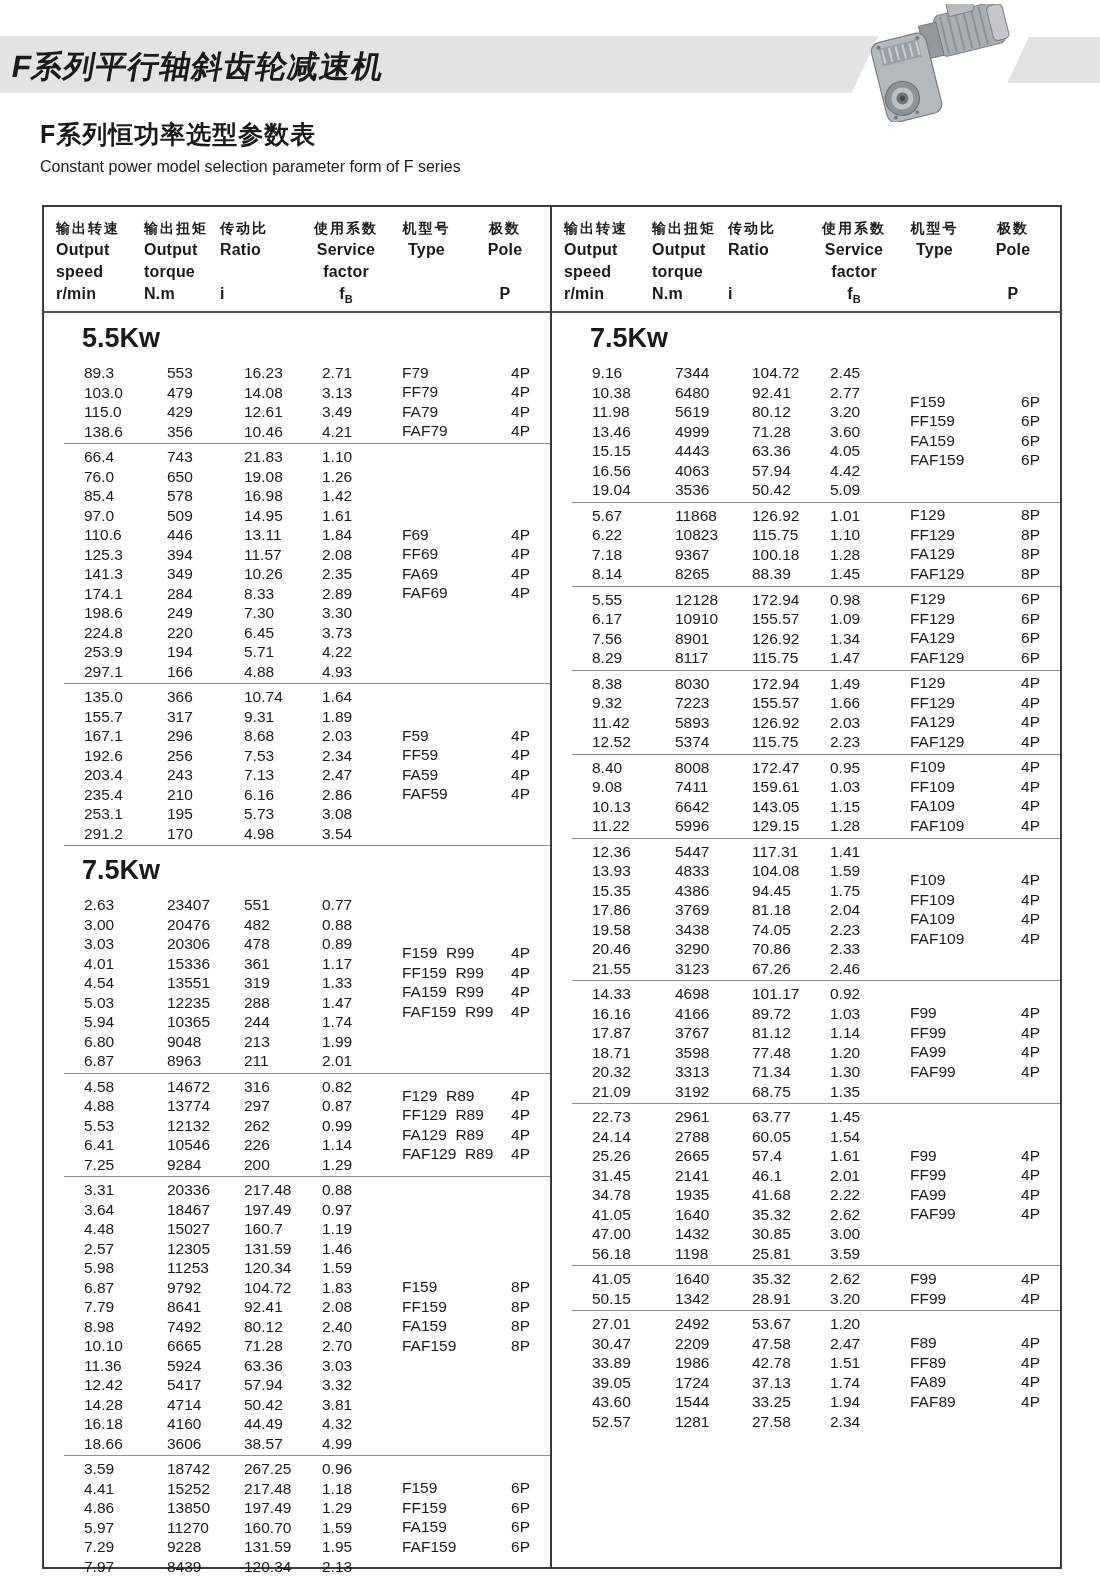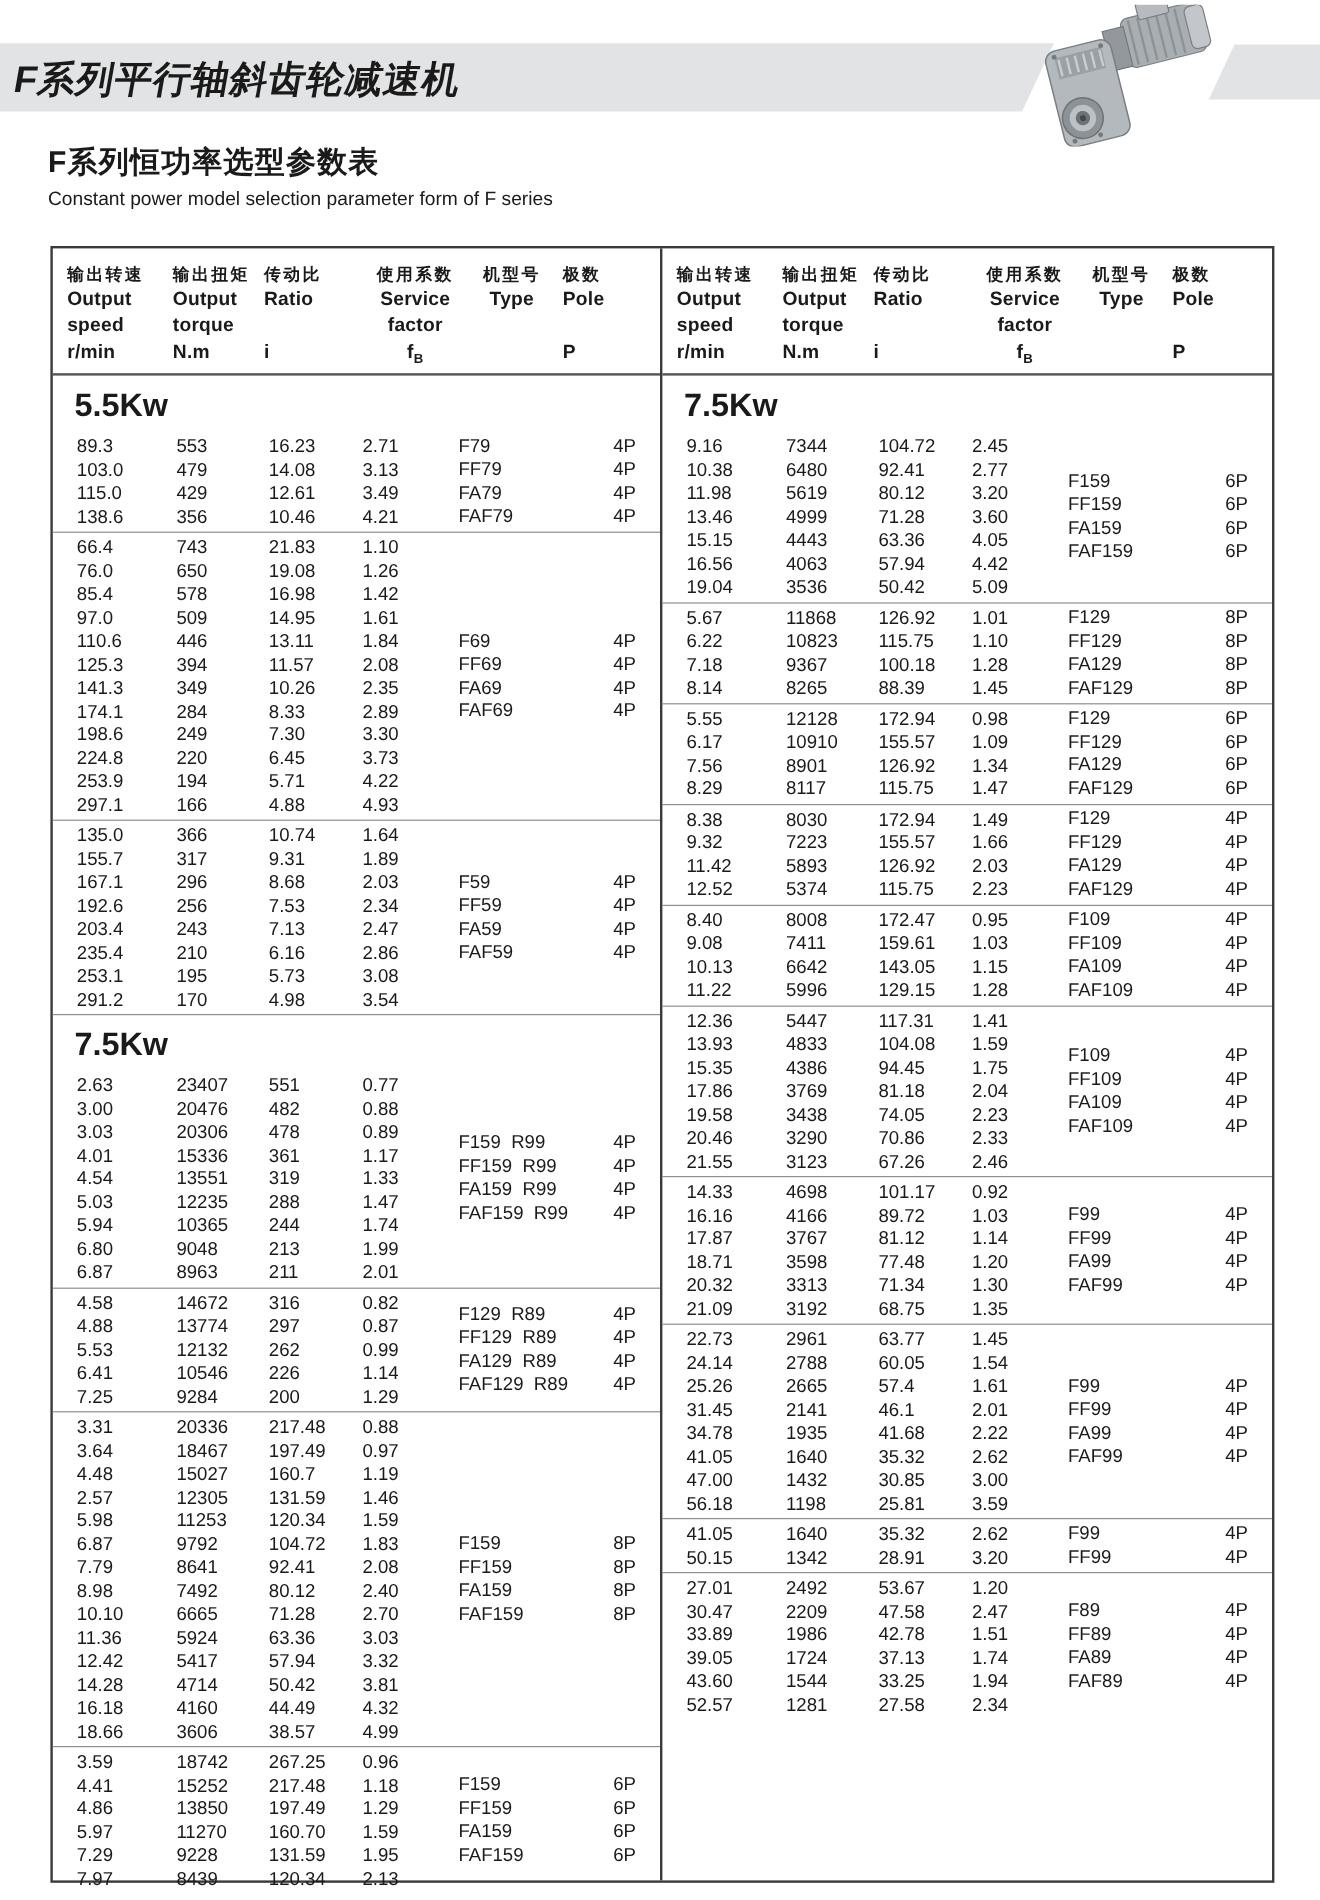--- a/index.html
+++ b/index.html
@@ -31,24 +31,24 @@
   .hcol{position:absolute;top:10px;}
   .hcol .l{display:block;height:22px;line-height:22px;white-space:nowrap;}
   .hzh{font-size:14px;font-weight:bold;letter-spacing:2px;}
   .hen,.hunit{font-size:16px;font-weight:bold;letter-spacing:0.2px;}
   .hunit sub{font-size:11px;}
   .hc0{left:12px;width:92px;text-align:left;}
   .hc1{left:100px;width:92px;text-align:left;}
   .hc2{left:176px;width:78px;text-align:left;}
   .hc3{left:252px;width:100px;text-align:center;}
   .hc4{left:330px;width:105px;text-align:center;}
-  .hc5{left:425px;width:72px;text-align:left;}
+  .hc5{left:425px;width:72px;text-align:center;}
 
   
-  .half-body{padding-top:1px;}
+  .half-body{padding-top:1px;padding-left:20px;}
   .sec-heading{font-size:27px;font-weight:bold;padding:8px 0 5px 18px;height:33px;line-height:33px;}
   .grp{position:relative;border-bottom:1px solid #8f8f8f;padding:3px 0 2px 0;}
   .grp.last{border-bottom:none;}
   .row{height:19.5px;line-height:19.5px;display:flex;padding-left:20px;font-size:15.5px;}
   .c1{width:83px;}.c2{width:77px;}.c3{width:78px;}.c4{width:70px;}
   .models{position:absolute;left:338px;right:20px;top:50%;transform:translateY(-50%);}
   .model-line{display:flex;justify-content:space-between;height:19.5px;line-height:19.5px;
               font-size:15.5px;white-space:nowrap;}
 </style>
 </head>

